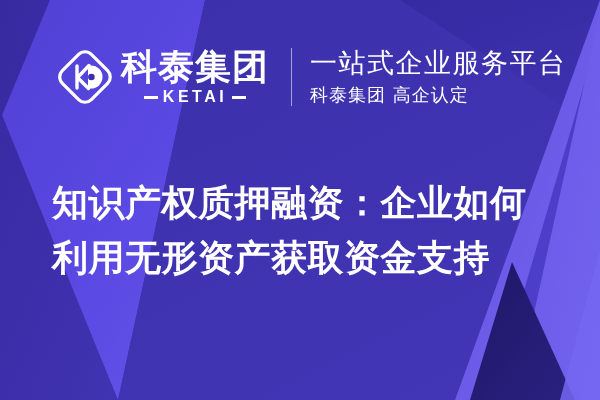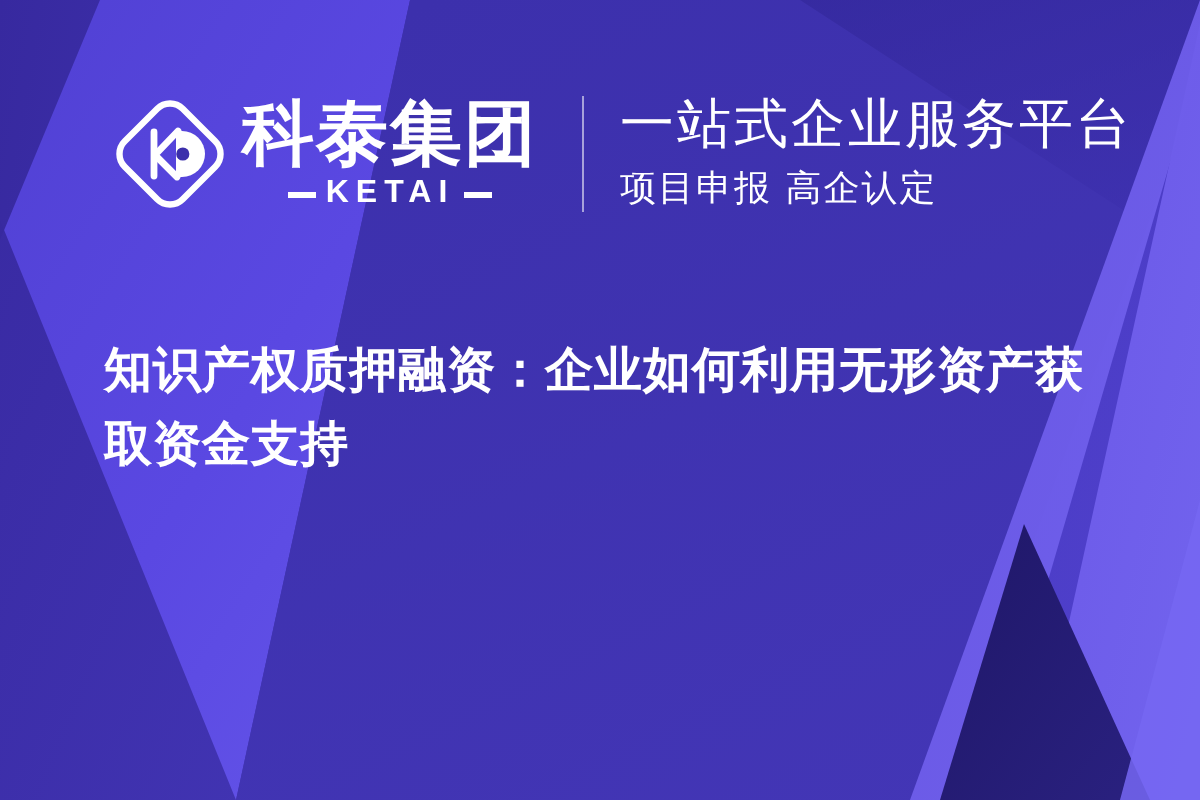--- a/index.html
+++ b/index.html
@@ -129,21 +129,21 @@
   }
 
   
   .title {
     position: absolute;
     left: 52px;
     top: 152px;
     width: 508px;
     z-index: 5;
     color: #ffffff;
-    font-size: 24px;
+    font-size: 36px;
     font-weight: 700;
     line-height: 1.52;
     letter-spacing: 0.5px;
     font-family: "Liberation Sans", "DejaVu Sans", sans-serif;
   }
 </style>
 </head>
 <body>
 
 <div class="banner">
@@ -229,19 +229,19 @@
           <span class="logo-en">KETAI</span>
           <span class="logo-rule"></span>
         </div>
       </div>
     </div>
 
     <span class="divider"></span>
 
     <div class="slogan">
       <div class="slogan-main">一站式企业服务平台</div>
-      <div class="slogan-sub">项目申报 高企认定</div>
+      <div class="slogan-sub">科泰集团 高企认定</div>
     </div>
   </div>
 
   <h1 class="title">知识产权质押融资：企业如何利用无形资产获取资金支持</h1>
 
 </div>
 
 </body></html>

